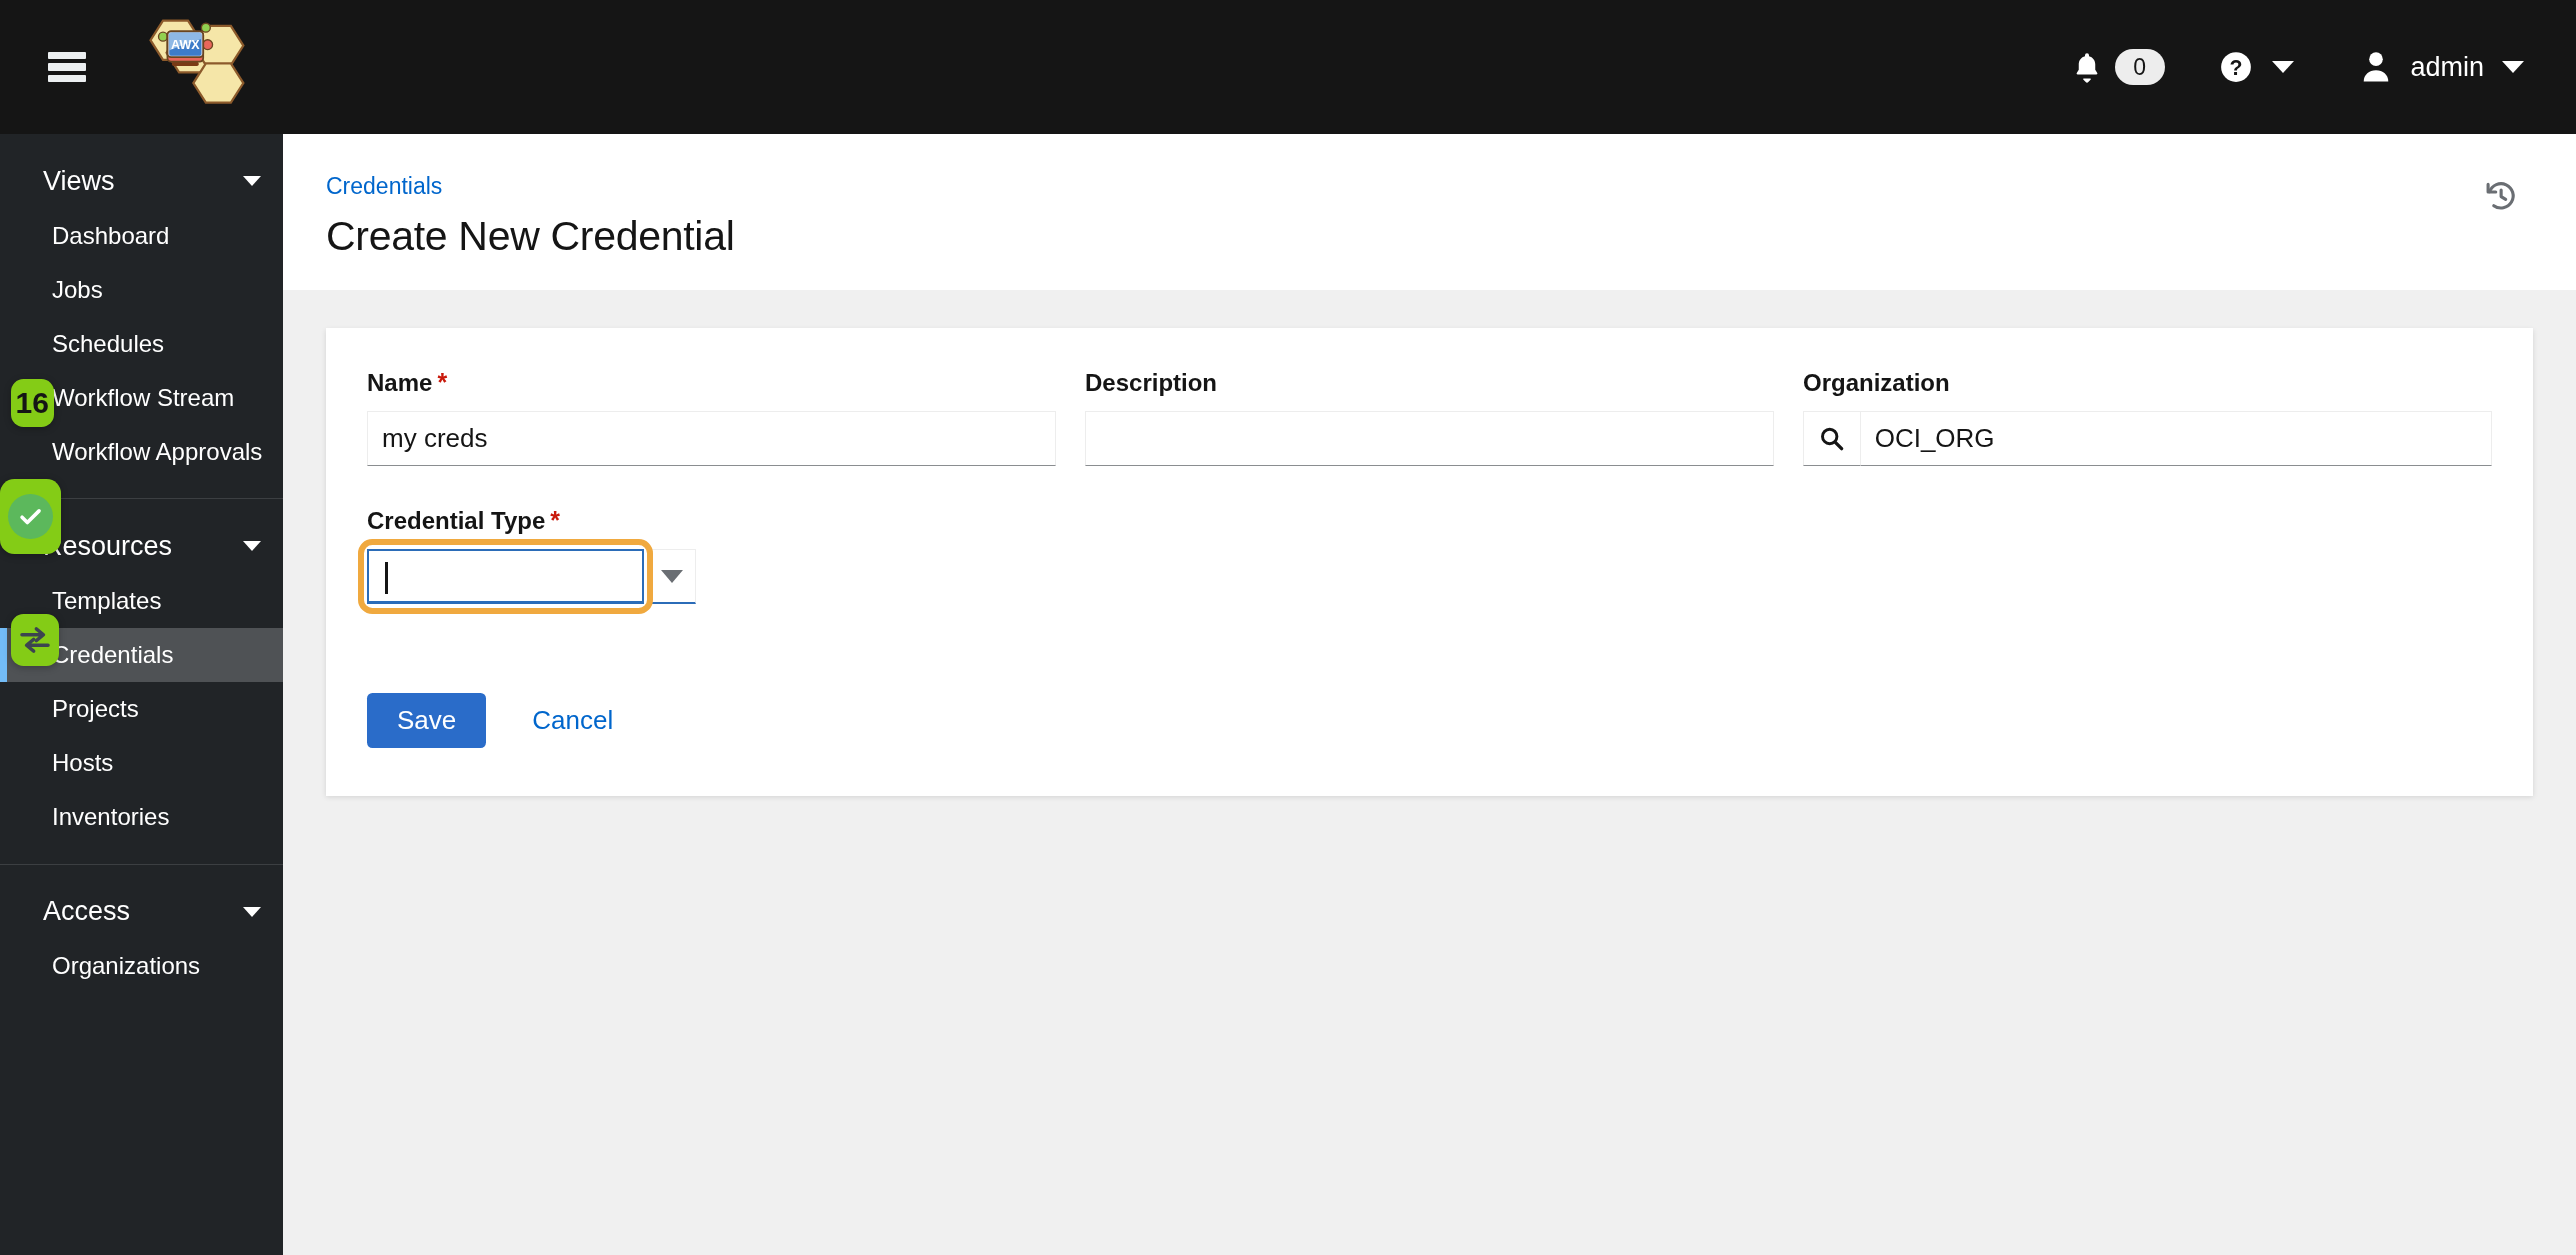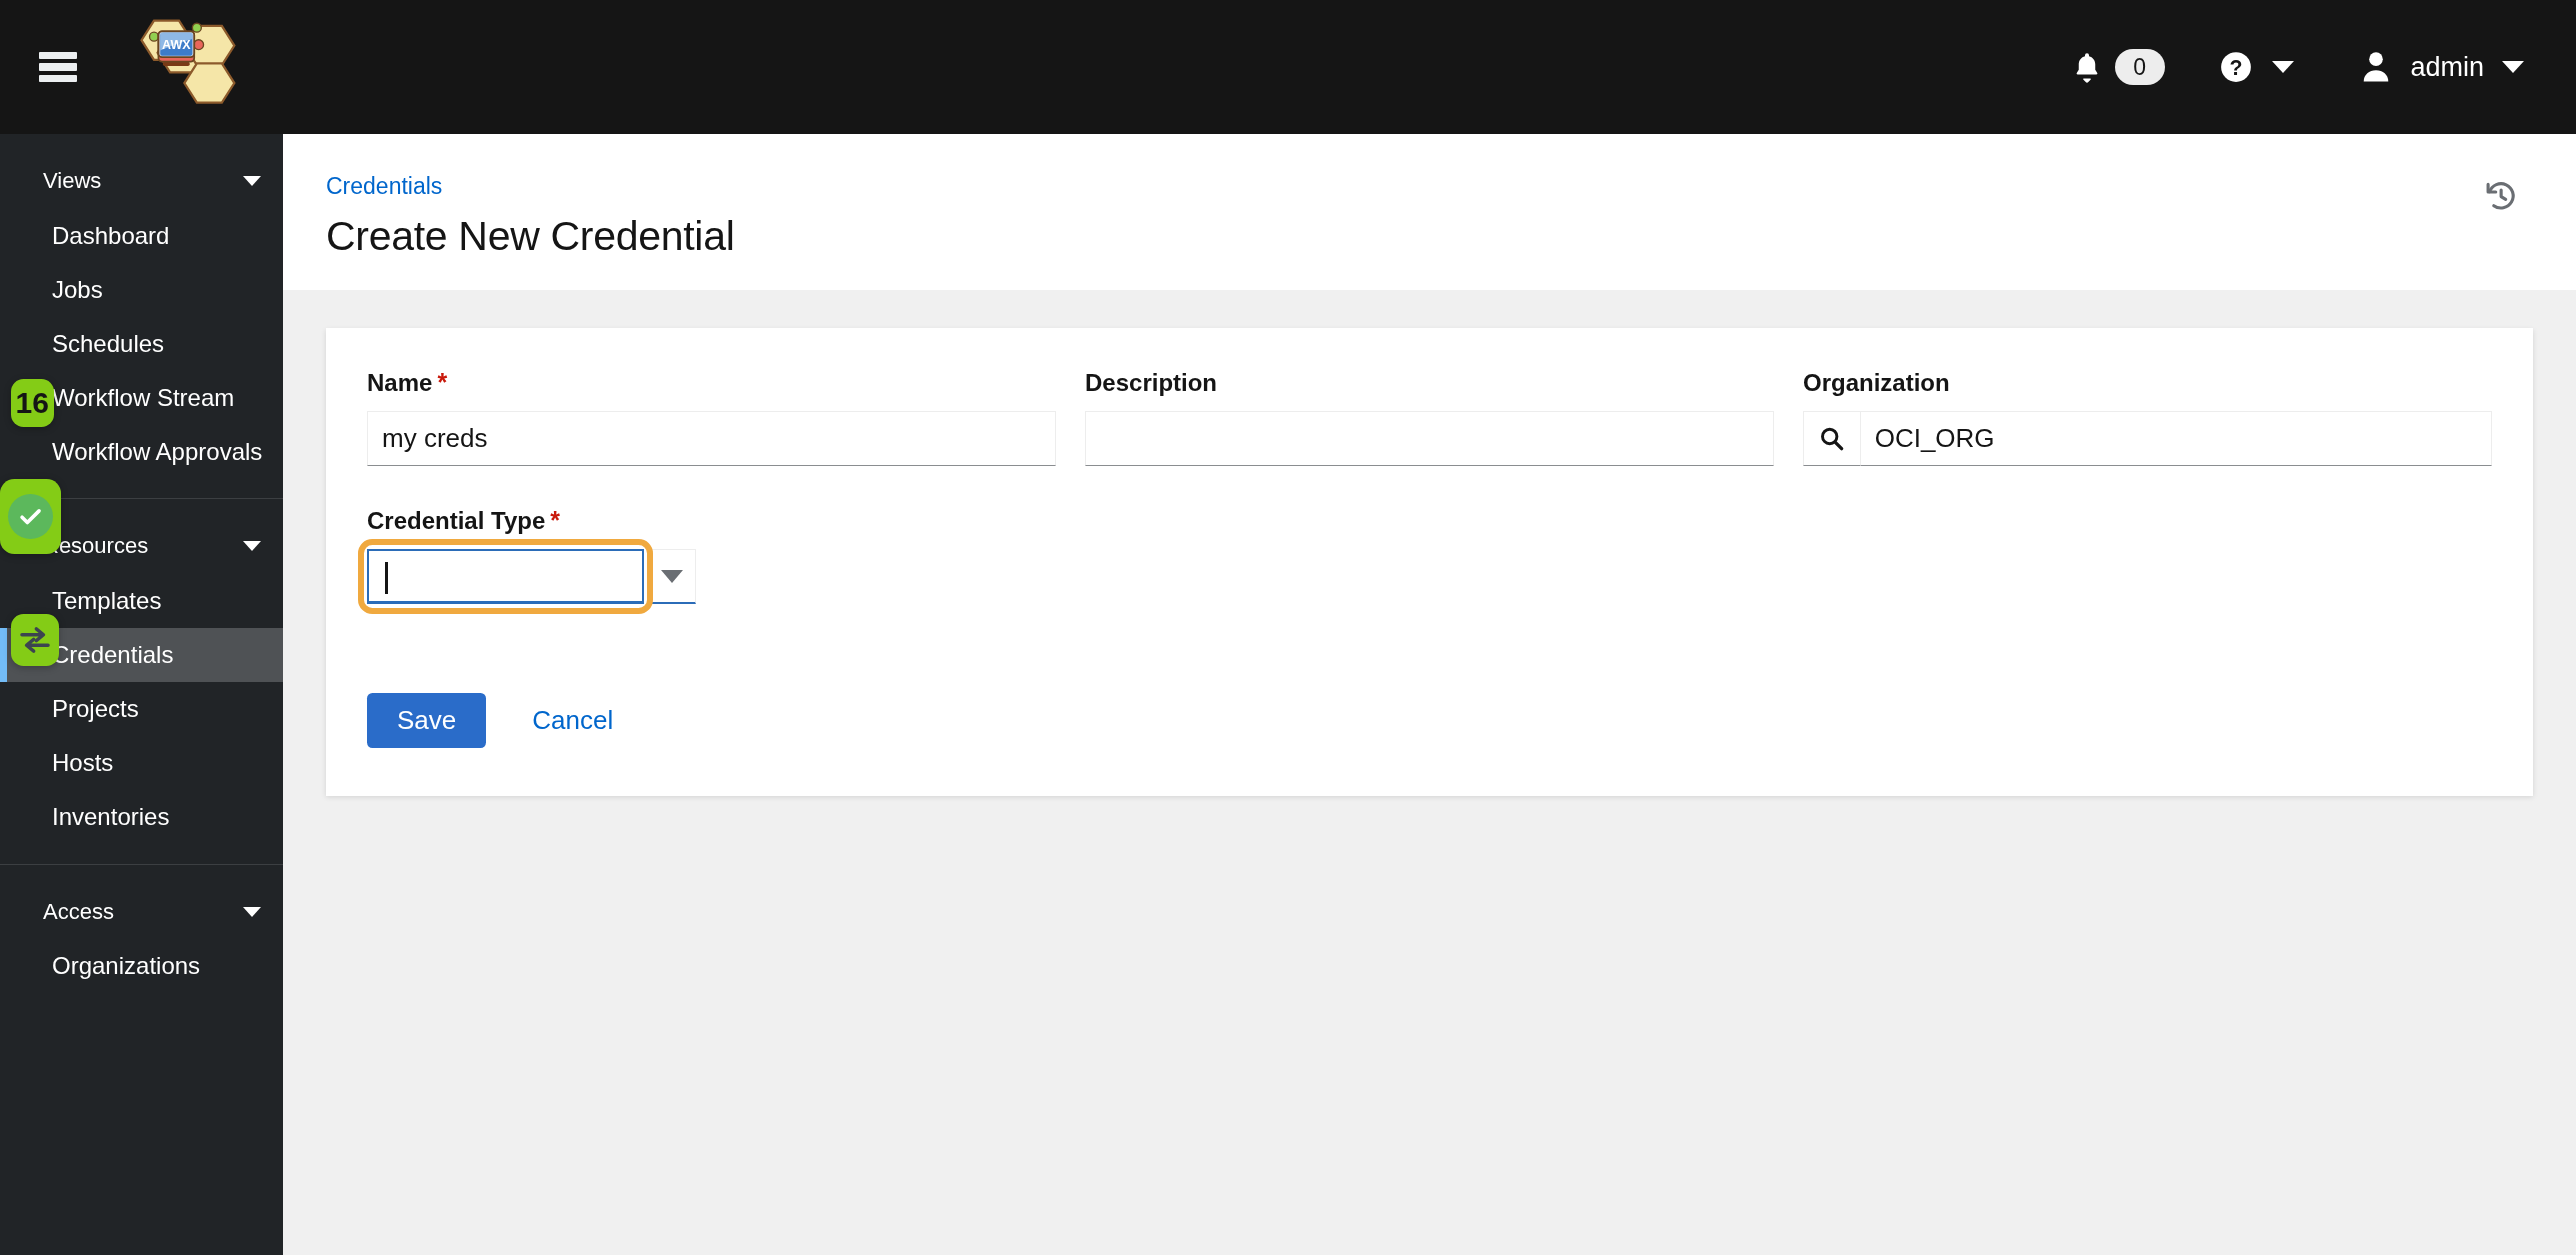--- a/index.html
+++ b/index.html
@@ -9,21 +9,21 @@
     background: #f0f0f0;
     overflow: hidden;
   }
   #root { position: relative; width: 2576px; height: 1256px; }
 
   
   .masthead {
     position: absolute; top: 0; left: 0;
     width: 2576px; height: 134px;
     background: #151515;
-    display: flex; align-items: center;
+    display: flex; align-items: center; padding-left: 9px;
   }
   .hamburger {
     width: 38px; height: 30px;
     margin-left: 39px; margin-right: 19.7px;
     display: flex; flex-direction: column; justify-content: space-between;
     cursor: pointer;
   }
   .hamburger span { display:block; width: 38px; height: 7.2px; background:#eceff1; border-radius:0.9px; }
 
   .awx-logo { position: relative; width: 161px; height: 100px; margin-left: 14.3px; }
@@ -45,21 +45,21 @@
   
   .sidebar {
     position: absolute; top: 134px; left: 0;
     width: 283px; height: 1122px;
     background: #212427;
     overflow: hidden;
   }
   .nav-group-header {
     display: flex; align-items: center; justify-content: space-between;
     padding: 0 22px 0 43px; height: 55px; margin-top: 19.7px;
-    color: #fff; font-size: 22px; cursor: pointer;
+    color: #fff; font-size: 27px; cursor: pointer;
   }
   .nav-group-header .chev {
     width:0;height:0;border-left:9.8px solid transparent;border-right:9.8px solid transparent;border-top:10.7px solid #fff;
   }
   .nav-item {
     display: flex; align-items: center;
     height: 54px; padding-left: 45px;
     color: #fff; font-size: 24px; cursor: pointer;
     border-left: 7.2px solid transparent;
   }

